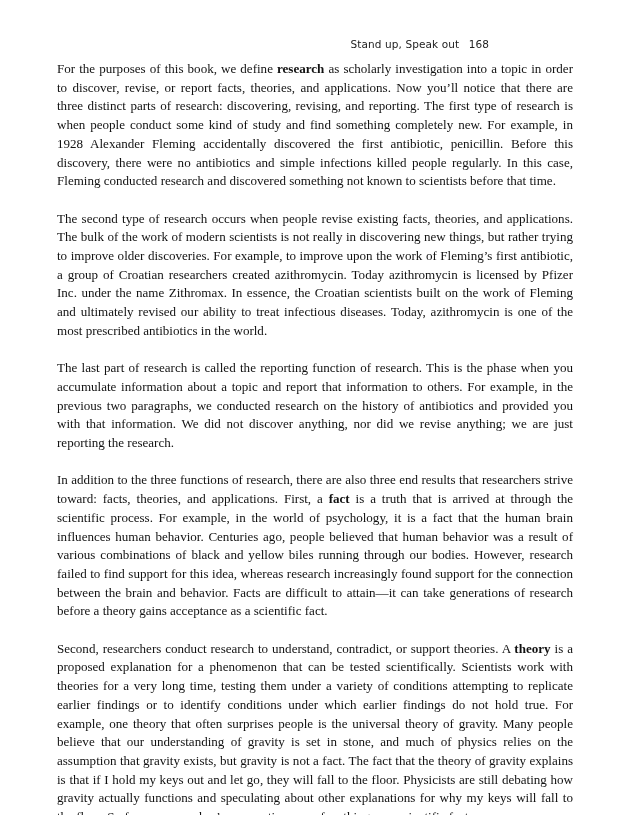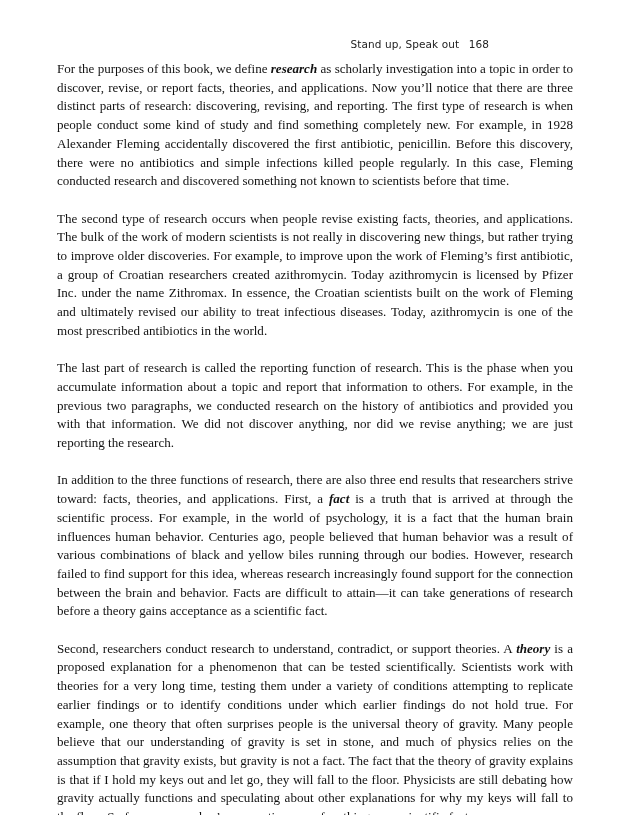--- a/index.html
+++ b/index.html
@@ -10,21 +10,21 @@
     font-family: "DejaVu Sans", sans-serif; font-size: 10.5px; color: #222;
     letter-spacing: 0.1px; white-space: nowrap;
   }
   .running-header .page-num { margin-left: 6px; }
   .body-text {
     position: absolute; left: 57px; top: 60px; width: 516px;
     font-family: "Liberation Serif", serif; font-size: 13.05px; line-height: 18.7px;
     color: #111; text-align: justify; hyphens: manual;
   }
   .body-text p { margin: 0 0 18.7px 0; }
-  .body-text b { font-weight: bold; font-style: italic; }
+  .body-text b { font-weight: bold; }
 </style>
 </head>
 <body>
 
 <div class="page">
   <div class="running-header">
     <span>Stand up, Speak out</span>
     <span class="page-num">168</span>
   </div>
 

